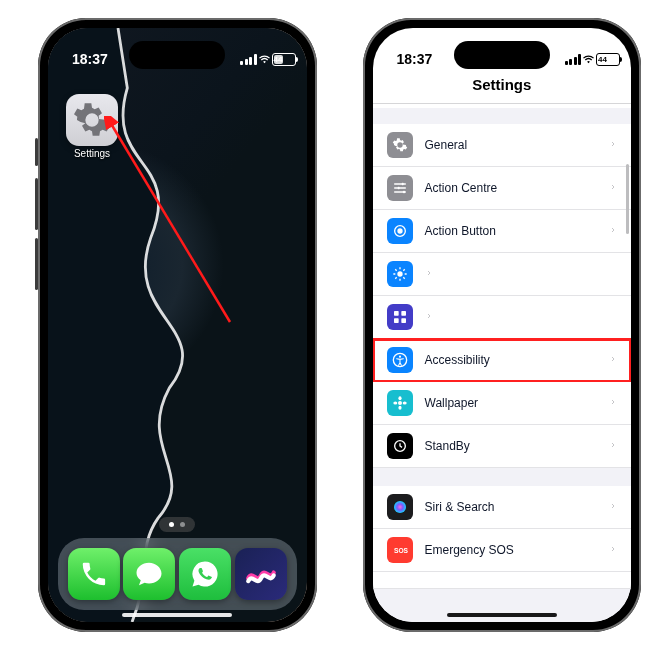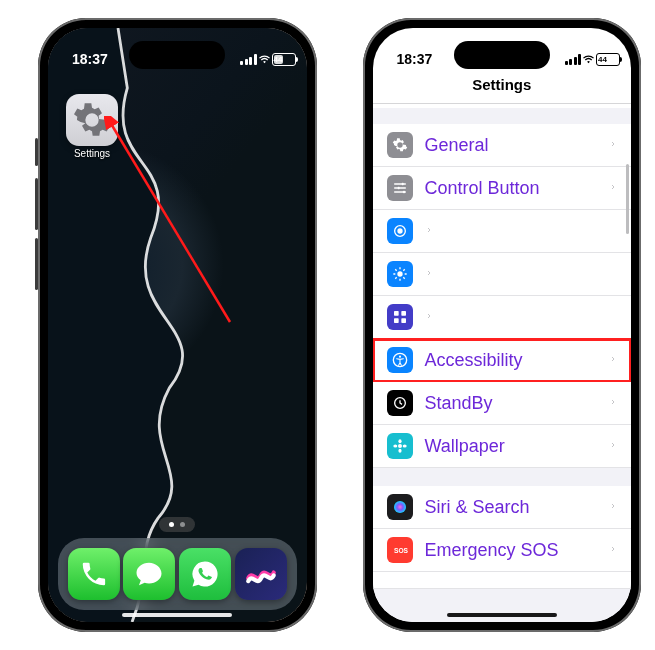--- a/index.html
+++ b/index.html
@@ -110,21 +110,21 @@
   .group-gap { background:transparent; }
   .row {
     display:flex; align-items:center; gap:12px;
     padding:8px 14px; background:#fff; position:relative;
     border-bottom:0.5px solid #e3e3e6;
   }
   .row-icon {
     width:26px; height:26px; border-radius:6px; flex:none;
     display:flex; align-items:center; justify-content:center; color:#fff;
   }
-  .row-label { font-size:18px; color:#6d28d9; flex:1; }
+  .row-label { font-size:12px; color:#0f172a; flex:1; }
   .chev { color:#c5c5c8; font-size:17px; font-weight:300; }
   .row.highlight { outline:3px solid #ff2020; outline-offset:-2px;justify-content:space-between; }
   .scroll-ind { position:absolute; right:2px; top:56px; width:3px; height:70px;
     background:#bdbdbf; border-radius:2px; }
   .home-ind.dark { background:#000; }
 
   .batt-txt { font-size:9px; font-weight:700; }
 </style>
 </head>
 <body>
@@ -245,32 +245,33 @@
           </div>
           <div class="row">
             <span class="row-icon" style="background:#8e8e93;">
               <svg viewBox="0 0 24 24" width="16" height="16" fill="#fff">
                 <path d="M4 6h10M18 6h2M4 12h4M12 12h8M4 18h12M20 18h0" stroke="#fff" stroke-width="2" stroke-linecap="round"></path>
                 <circle cx="16" cy="6" r="2"></circle>
                 <circle cx="10" cy="12" r="2"></circle>
                 <circle cx="18" cy="18" r="2"></circle>
               </svg>
             </span>
-            <span class="row-label">Control Button</span>
+            <span class="row-label">Action Centre</span>
             <span class="chev"><svg width="8" height="12" viewBox="0 0 24 24" fill="none" stroke="currentColor" stroke-width="3">
                 <path d="M9 18l6-6-6-6"></path>
               </svg></span>
           </div>
           <div class="row">
             <span class="row-icon" style="background:#0a84ff;">
               <svg viewBox="0 0 24 24" width="16" height="16" fill="none" stroke="#fff" stroke-width="2">
                 <circle cx="12" cy="12" r="8"></circle>
                 <circle cx="12" cy="12" r="3" fill="#fff"></circle>
               </svg>
             </span>
+            <span class="row-label">Action Button</span>
             <span class="chev"><svg width="8" height="12" viewBox="0 0 24 24" fill="none" stroke="currentColor" stroke-width="3">
                 <path d="M9 18l6-6-6-6"></path>
               </svg></span>
           </div>
           <div class="row">
             <span class="row-icon" style="background:#0a84ff;">
               <svg viewBox="0 0 24 24" width="16" height="16" fill="#fff">
                 <circle cx="12" cy="12" r="4"></circle>
                 <g stroke="#fff" stroke-width="2">
                   <path d="M12 2v3M12 19v3M2 12h3M19 12h3M4.9 4.9l2.1 2.1M17 17l2.1 2.1M4.9 19.1L7 17M17 7l2.1-2.1"></path>
@@ -296,49 +297,49 @@
           </div>
           <div class="row highlight">
             <span class="row-icon" style="background:#0a84ff;">
               <svg viewBox="0 0 24 24" width="16" height="16" fill="#fff">
                 <circle cx="12" cy="12" r="10" fill="none" stroke="#fff" stroke-width="2"></circle>
                 <circle cx="12" cy="7" r="1.6"></circle>
                 <path d="M7 10l5 1 5-1M12 11v5l-2 4M12 16l2 4" stroke="#fff" stroke-width="1.6" stroke-linecap="round" fill="none"></path>
               </svg>
             </span>
             <span class="row-label">Accessibility</span>
-            <span class="chev"><svg width="8" height="12" viewBox="0 0 24 24" fill="none" stroke="currentColor" stroke-width="3">
-                <path d="M9 18l6-6-6-6"></path>
-              </svg></span>
-          </div>
-          <div class="row">
-            <span class="row-icon" style="background:#000000;">
-              <svg viewBox="0 0 24 24" width="16" height="16" fill="none" stroke="#fff" stroke-width="2">
-                <circle cx="12" cy="12" r="8"></circle>
-                <path d="M12 8v4l3 2"></path>
-              </svg>
-            </span>
-            <span class="row-label">StandBy</span>
             <span class="chev"><svg width="8" height="12" viewBox="0 0 24 24" fill="none" stroke="currentColor" stroke-width="3">
                 <path d="M9 18l6-6-6-6"></path>
               </svg></span>
           </div>
           <div class="row">
             <span class="row-icon" style="background:#17becf;">
               <svg viewBox="0 0 24 24" width="16" height="16" fill="#fff">
                 <circle cx="12" cy="12" r="3"></circle>
                 <g>
                   <ellipse cx="12" cy="5" rx="2.4" ry="3"></ellipse>
                   <ellipse cx="12" cy="19" rx="2.4" ry="3"></ellipse>
                   <ellipse cx="5" cy="12" rx="3" ry="2.4"></ellipse>
                   <ellipse cx="19" cy="12" rx="3" ry="2.4"></ellipse>
                 </g>
               </svg>
             </span>
             <span class="row-label">Wallpaper</span>
+            <span class="chev"><svg width="8" height="12" viewBox="0 0 24 24" fill="none" stroke="currentColor" stroke-width="3">
+                <path d="M9 18l6-6-6-6"></path>
+              </svg></span>
+          </div>
+          <div class="row">
+            <span class="row-icon" style="background:#000000;">
+              <svg viewBox="0 0 24 24" width="16" height="16" fill="none" stroke="#fff" stroke-width="2">
+                <circle cx="12" cy="12" r="8"></circle>
+                <path d="M12 8v4l3 2"></path>
+              </svg>
+            </span>
+            <span class="row-label">StandBy</span>
             <span class="chev"><svg width="8" height="12" viewBox="0 0 24 24" fill="none" stroke="currentColor" stroke-width="3">
                 <path d="M9 18l6-6-6-6"></path>
               </svg></span>
           </div>
           <div class="group-gap" style="height: 18px;"></div>
           <div class="row">
             <span class="row-icon" style="background:#1c1c1e;">
               <svg viewBox="0 0 24 24" width="16" height="16">
                 <circle cx="12" cy="12" r="9" fill="url(#sg)"></circle>
                 <defs>

